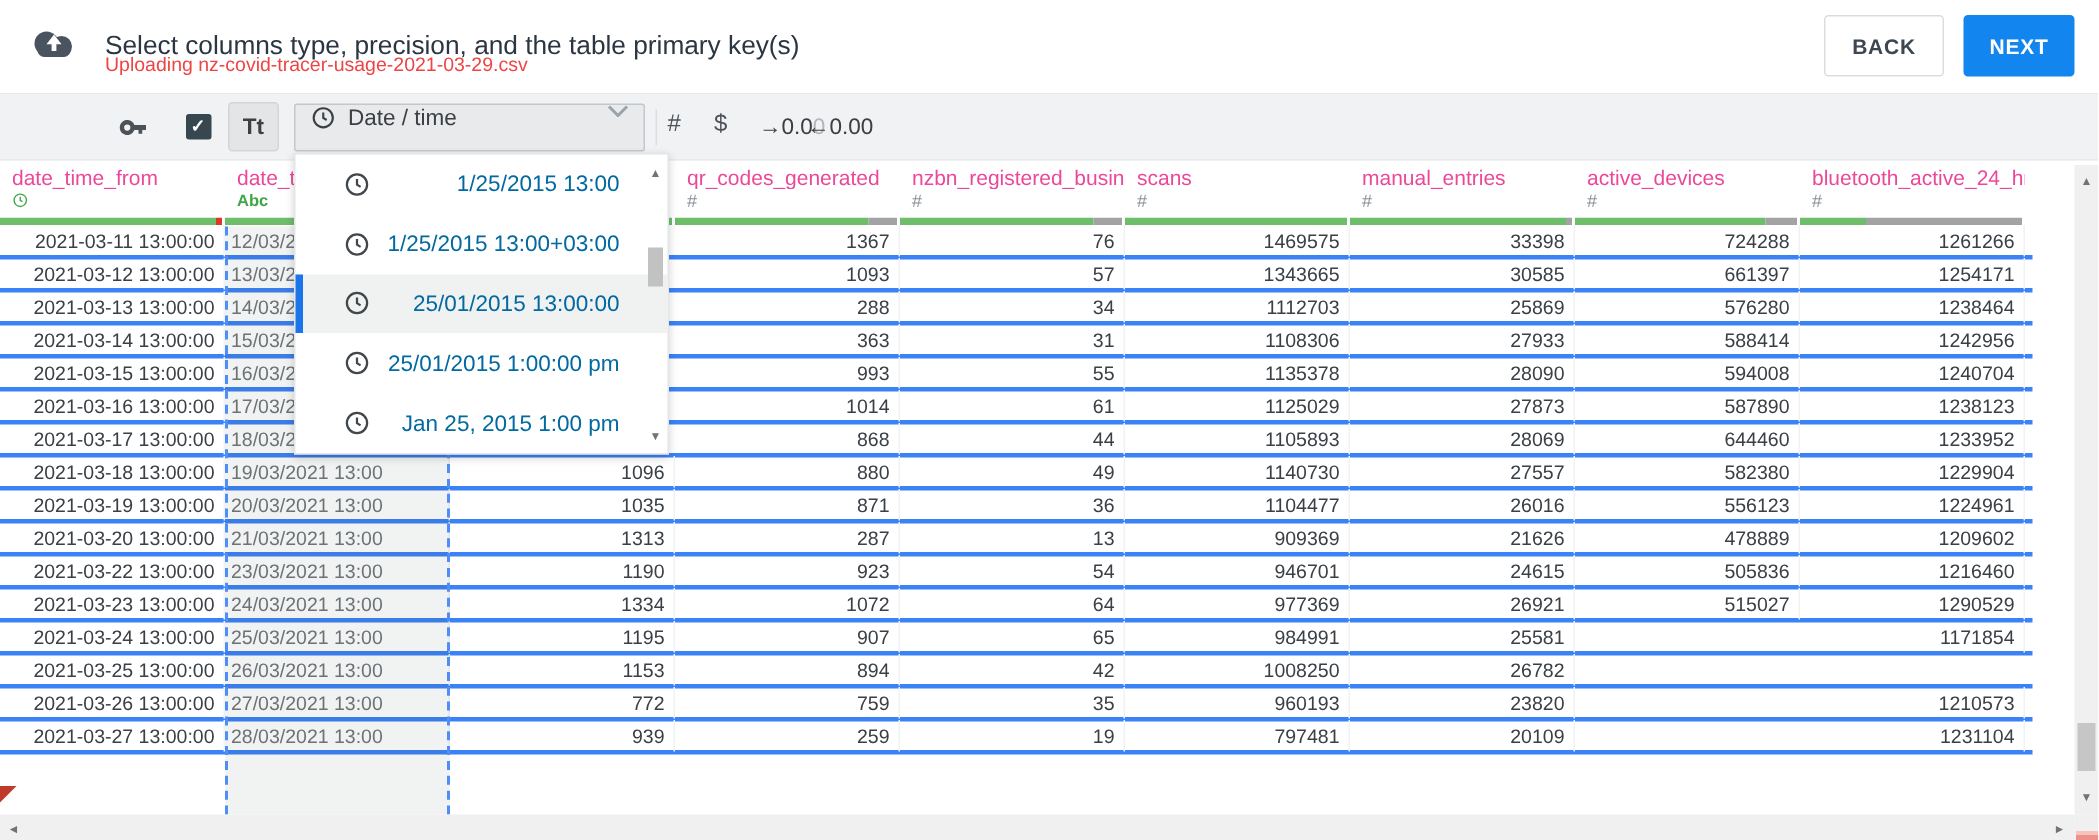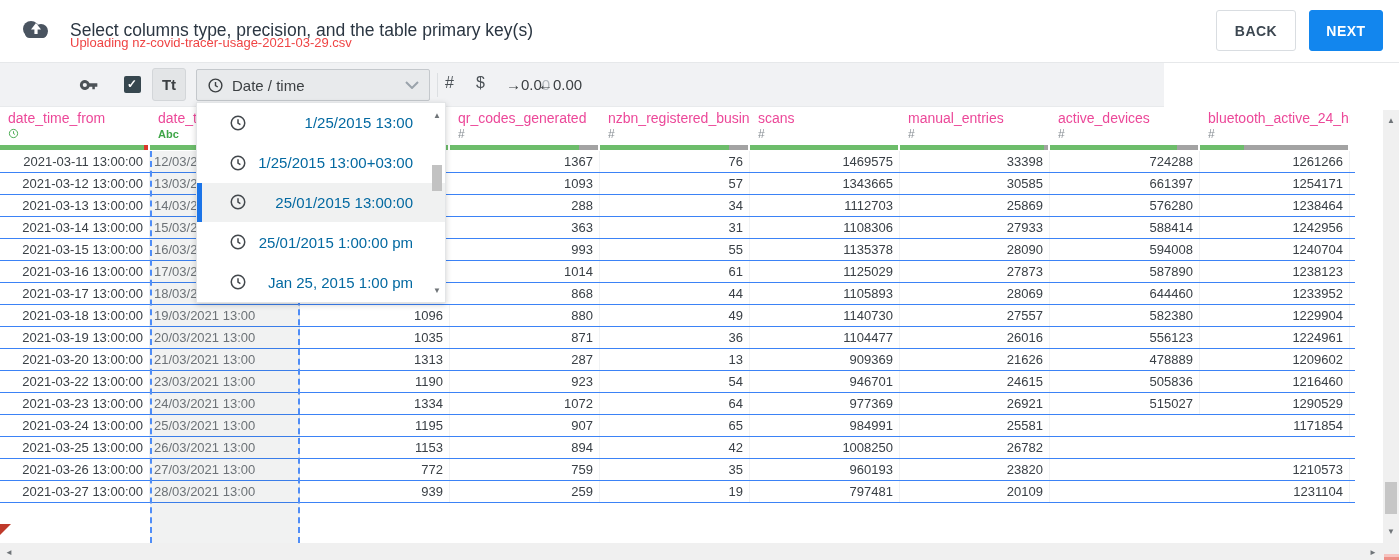--- a/index.html
+++ b/index.html
@@ -12,31 +12,31 @@
   .upicon{position:absolute;left:19px;top:17px;}
   .title{position:absolute;left:70px;top:20px;font-size:17.5px;font-weight:500;color:#2b3642;}
   .subtitle{position:absolute;left:70px;top:35px;font-size:13px;color:#ef4444;}
   .btn{position:absolute;top:10px;height:41px;border-radius:3px;font-size:14px;font-weight:700;
        letter-spacing:.5px;display:flex;align-items:center;justify-content:center;cursor:pointer;
        box-sizing:border-box;}
   .btn-back{right:103px;width:80px;background:#fff;border:1px solid #d9dde1;color:#3c4751;}
   .btn-next{right:16px;width:74px;background:#1286ee;border:1px solid #1286ee;color:#fff;}
 
   
-  .toolbar{position:absolute;left:0;top:63px;width:1164px;height:43px;background:#f1f2f4;
+  .toolbar{position:absolute;left:0;top:63px;width:1399px;height:43px;background:#f1f2f4;
            border-bottom:1px solid #e8eaec;z-index:4;}
   .keyic{position:absolute;left:78px;top:12px;}
   .chk{position:absolute;left:124px;top:13px;width:17px;height:17px;background:#37474f;
        border-radius:2px;cursor:pointer;}
   .chk::after{content:"✓";position:absolute;left:3px;top:1px;color:#fff;font-size:12px;font-weight:700;}
   .ttbtn{position:absolute;left:152px;top:5px;width:34px;height:33px;background:#e3e5e7;
          border:1px solid #d3d6d9;border-radius:3px;display:flex;align-items:center;
          justify-content:center;font-size:15px;font-weight:600;color:#3c4043;cursor:pointer;box-sizing:border-box;}
   .typesel{position:absolute;left:196px;top:6px;width:234px;height:32px;background:#e8eaec;
-           border:1px solid #c4c8cc;border-radius:2px;display:flex;align-items:center;
+           border:1px solid #c4c8cc;border-radius:2px;display:flex;
            cursor:pointer;box-sizing:border-box;}
   .typesel .ic{margin-left:10px;display:flex;}
   .typesel .lbl{margin-left:8px;font-size:15px;color:#3c4043;}
   .typesel .chev{margin-left:auto;margin-right:10px;display:flex;}
   .tb-sep{position:absolute;left:437px;top:10px;width:1px;height:24px;background:#dcdfe2;}
   .tb-ic{position:absolute;top:11px;font-size:16px;color:#4c5257;cursor:pointer;}
   .hash{left:445px;}
   .dollar{left:476px;}
   .prec{position:absolute;top:13px;font-size:15px;color:#3c4043;cursor:pointer;white-space:nowrap;}
   .prec .faded{color:#b1b7bc;}
@@ -50,21 +50,21 @@
   .hname{font-size:14px;color:#ec4899;white-space:nowrap;overflow:hidden;}
   .htype{margin-top:2px;font-size:11px;font-weight:700;height:13px;line-height:13px;}
   .htype.green{color:#3fa648;}
   .htype.gray{color:#8a9096;font-weight:400;font-size:12px;}
   .bars{display:flex;height:6px;}
   .bar{width:150px;box-sizing:border-box;padding-right:2px;}
   .barfill{display:flex;height:5px;overflow:hidden;}
   .seg-green{background:#6dbd6b;}
   .seg-gray{background:#a3a3a3;}
   .seg-red{background:#d9372a;}
-  .trow{display:flex;height:22px;box-sizing:border-box;border-bottom:1px solid #3b82f6;align-items:center;}
+  .trow{display:flex;height:22px;box-sizing:border-box;border-bottom:3px solid #3b82f6;align-items:center;}
   .cell{width:150px;box-sizing:border-box;font-size:13px;color:#3a4046;line-height:21px;
         white-space:nowrap;overflow:hidden;border-right:1px solid #f0f2f4;}
   .cell.ar{text-align:right;padding-right:6px;}
   .cell.al{text-align:left;padding-left:4px;}
   .cell.c2{color:#71767b;}
 
   
   .colsel{position:absolute;left:150px;top:151px;width:150px;height:392px;box-sizing:border-box;
           background:rgba(60,64,67,0.07);border-left:2px dashed #4f8df7;border-right:2px dashed #4f8df7;
           pointer-events:none;z-index:2;}

